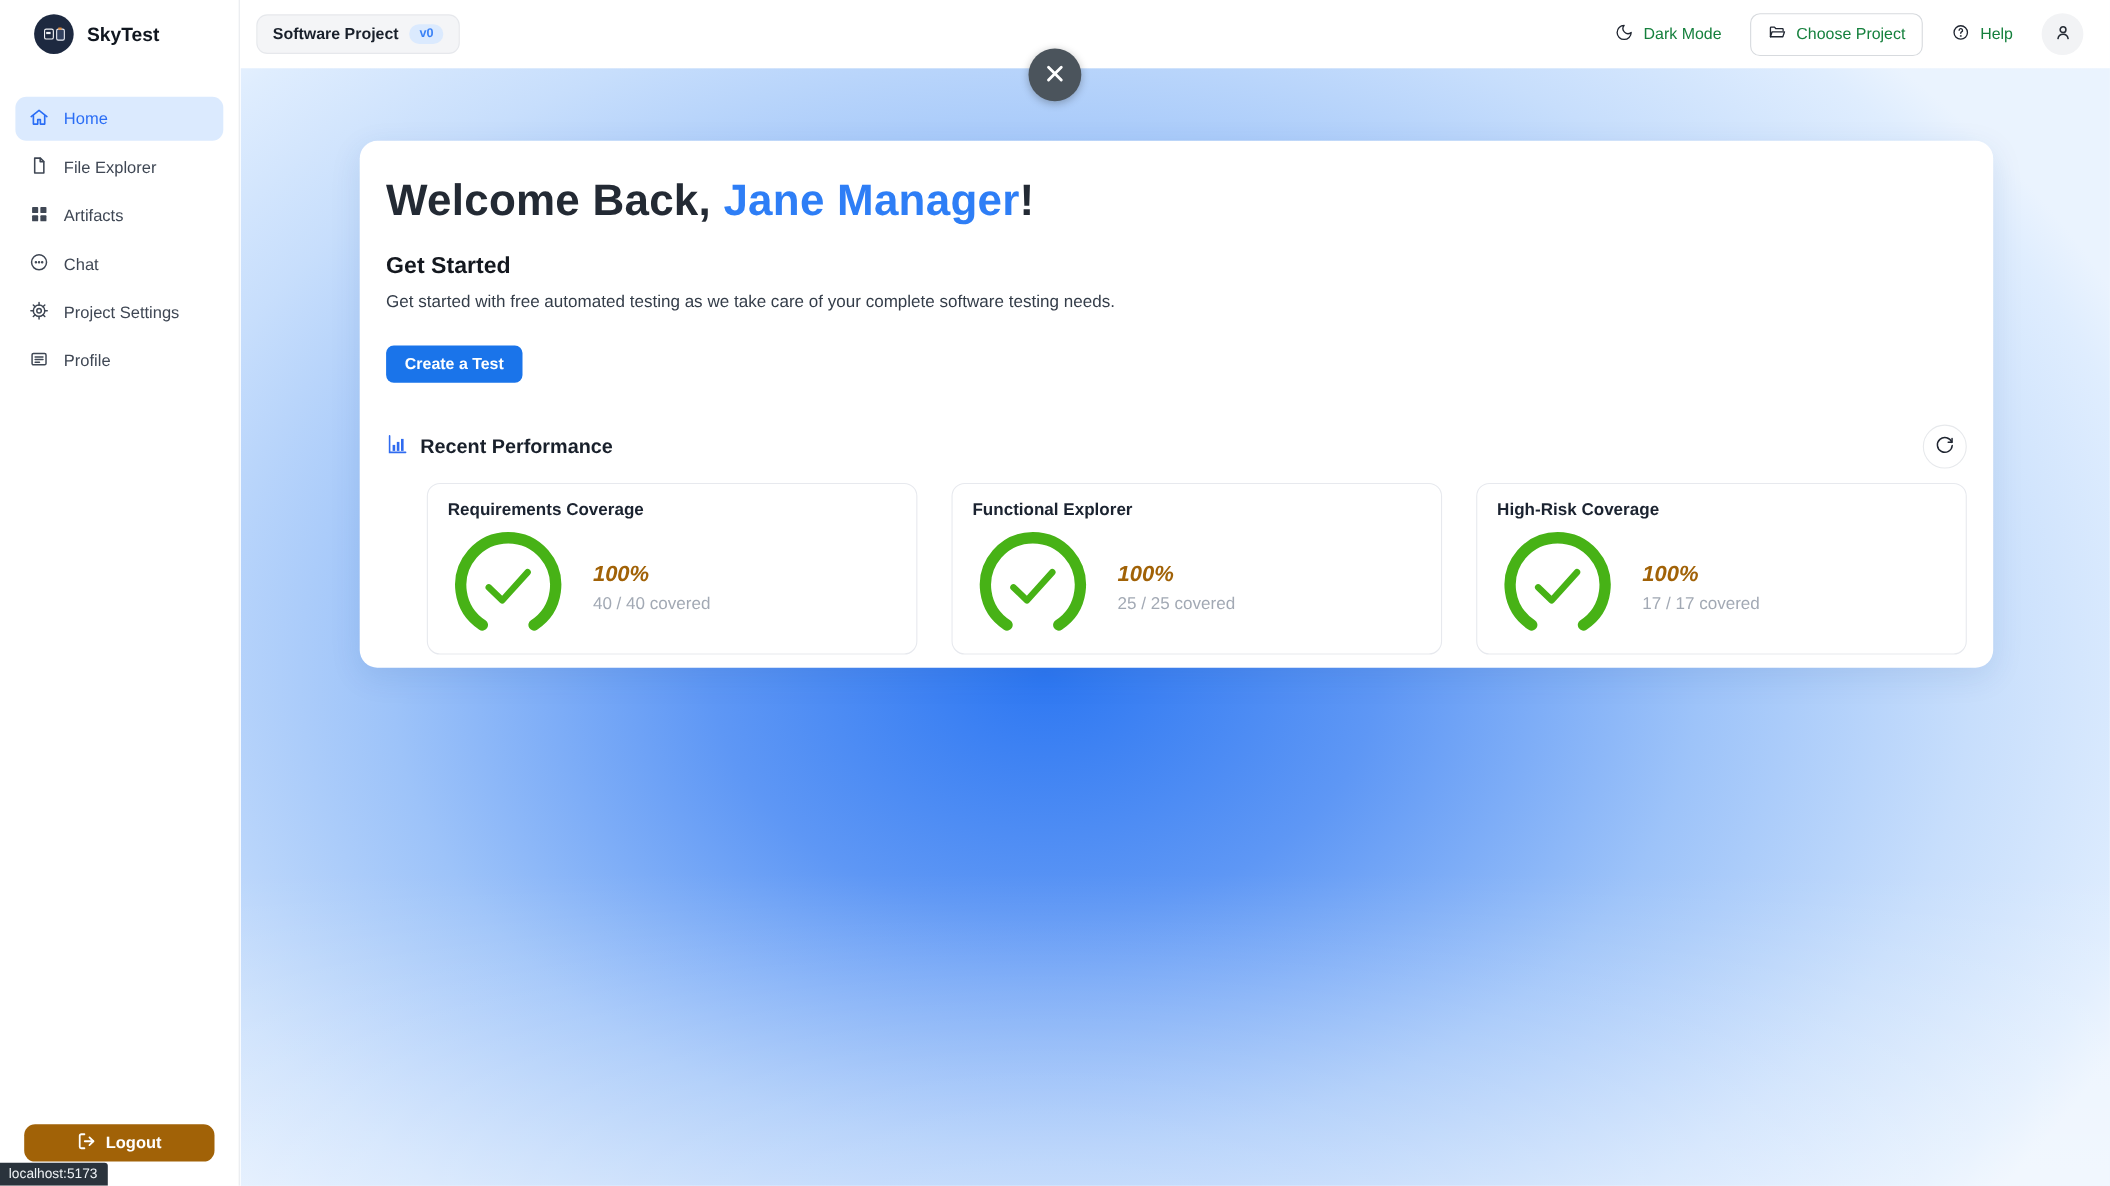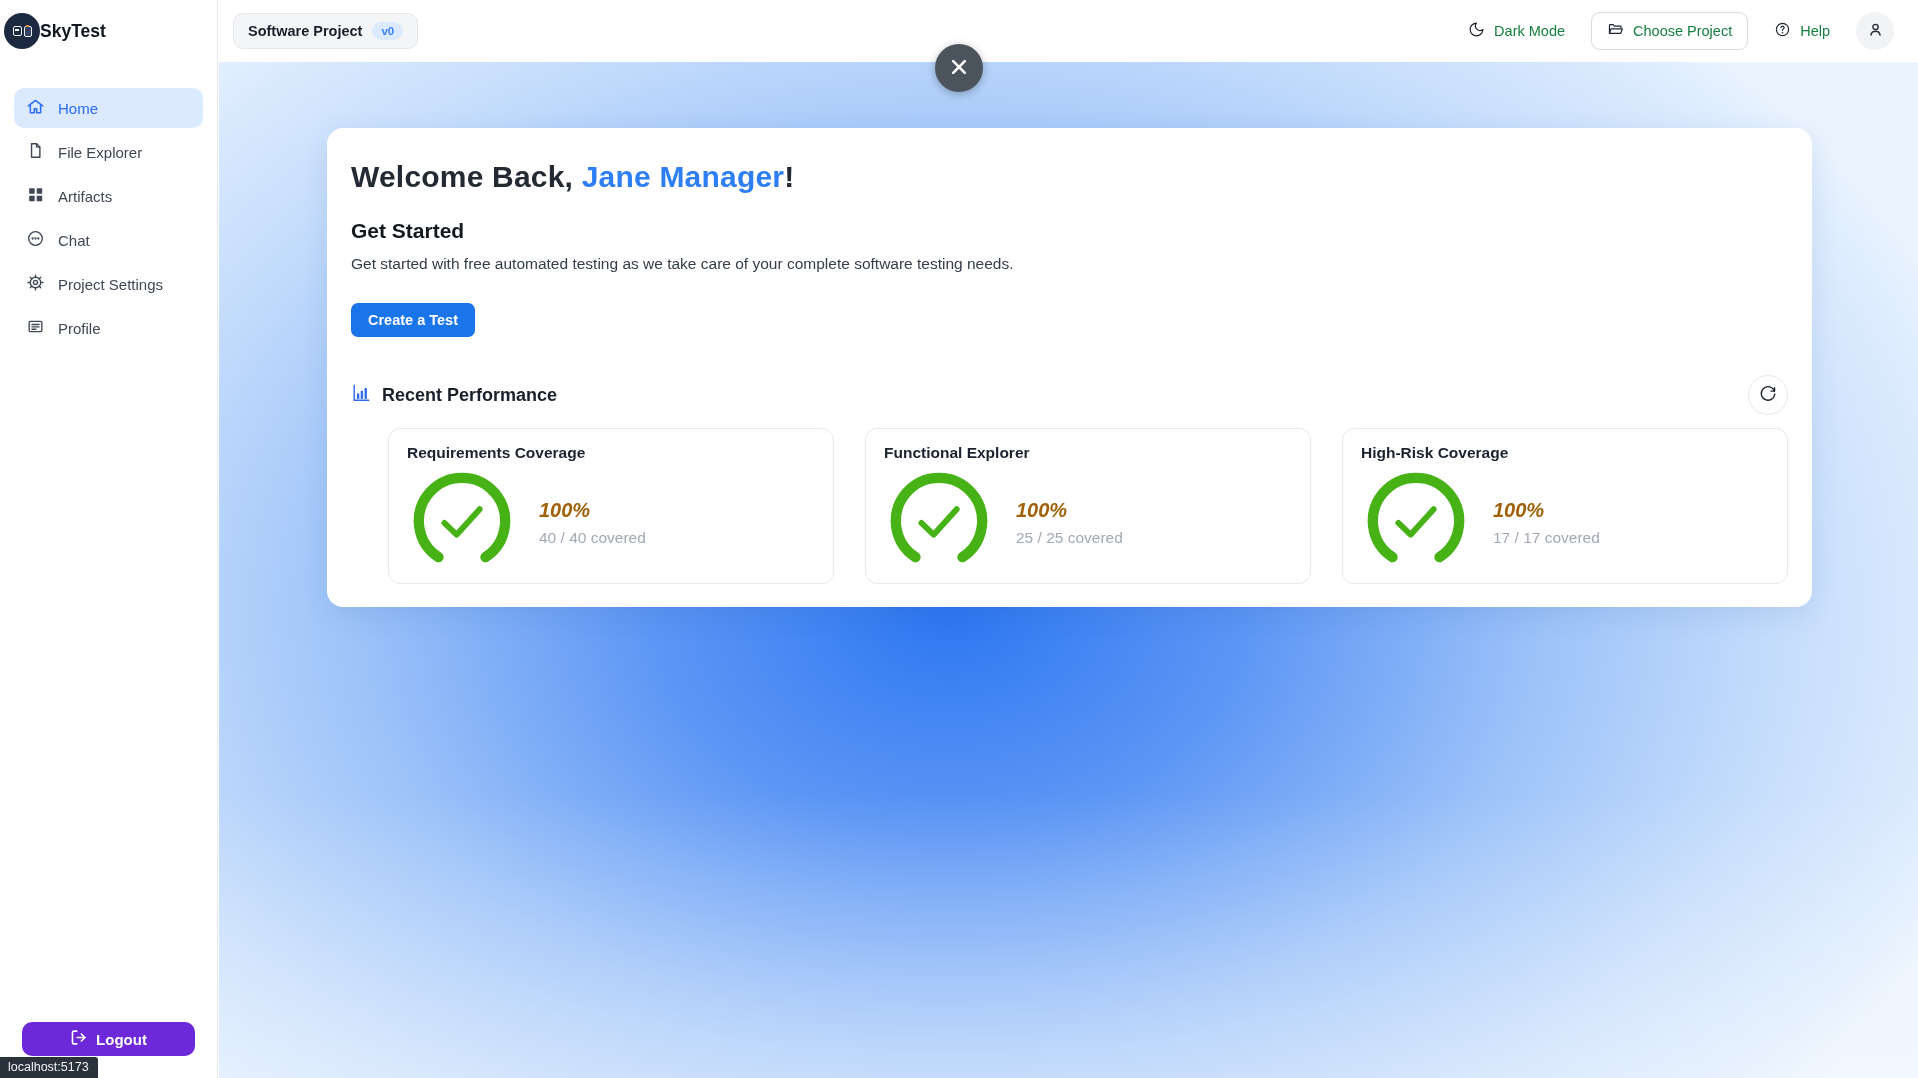--- a/index.html
+++ b/index.html
@@ -2,34 +2,34 @@
 <html><head>
 <meta charset="utf-8">
 <style>
   * { box-sizing: border-box; margin: 0; padding: 0; }
   html,body { width:1918px; height:1078px; overflow:hidden; }
   body { font-family:"Liberation Sans", sans-serif; background:#ffffff; color:#1b2330; position:relative; }
   button { font-family:inherit; cursor:pointer; }
 
   
   .sidebar { position:absolute; left:0; top:0; width:218px; height:1078px; background:#fff; border-right:1px solid #e8eaee; z-index:20; }
-  .brand { display:flex; align-items:center; height:62px; padding:0 4px; }
+  .brand { display:flex; align-items:center; gap:12px; height:62px; padding:0 31px; }
   .logo-circle { width:36px; height:36px; border-radius:50%; background:#1d2940; display:flex; align-items:center; justify-content:center; gap:2px; flex:0 0 auto; }
   .logo-glyph-a { width:9px; height:10px; border:1.4px solid #f2f4f8; border-radius:2px; position:relative; }
   .logo-glyph-a::after { content:""; position:absolute; left:1px; top:2px; width:4px; height:1.6px; background:#f2f4f8; }
   .logo-glyph-b { width:8px; height:11px; border:1.4px solid #e9edf4; border-radius:2px; position:relative; background:#32415f; }
   .logo-glyph-b::before { content:""; position:absolute; left:1px; top:-2px; width:3px; height:2.4px; background:#e08a3c; }
   .brand-name { font-size:17.5px; font-weight:700; color:#10161f; }
 
   .nav { padding:26px 14px 0 14px; }
   .nav-item { display:flex; align-items:center; gap:13px; height:40px; padding:0 12px; border-radius:10px; color:#3f4754; font-size:15px; margin-bottom:4px; cursor:pointer; }
   .nav-item svg { flex:0 0 auto; }
   .nav-item.active { background:#dbeafe; color:#2a6df5; }
 
-  .logout-btn { position:absolute; left:22px; bottom:22px; width:173px; height:34px; background:#6d28d9; color:#fff; border:none; border-radius:10px; font-size:15px; font-weight:700; display:flex; align-items:center; justify-content:center; gap:9px; }
+  .logout-btn { position:absolute; left:22px; bottom:22px; width:173px; height:34px; background:#a16207; color:#fff; border:none; border-radius:10px; font-size:15px; font-weight:700; display:flex; align-items:center; justify-content:center; gap:9px; }
 
   .status-badge { position:absolute; left:0; bottom:0; z-index:60; background:#2a333c; color:#eef2f5; font-size:12.5px; padding:3px 9px 4px 8px; border-radius:0 3px 0 0; }
 
   
   .header { position:absolute; left:219px; top:0; width:1699px; height:62px; background:#fff; display:flex; align-items:center; justify-content:space-between; padding:0 24px 0 14px; z-index:10; }
   .project-chip { display:flex; align-items:center; gap:10px; background:#f4f5f7; border:1px solid #e6e8ec; border-radius:10px; padding:8px 14px; cursor:pointer; }
   .project-chip .pname { font-size:14.5px; font-weight:700; color:#19202b; }
   .v-pill { background:#dbeafe; color:#3b82f6; font-size:11.5px; font-weight:700; padding:3px 9px; border-radius:999px; }
   .header-right { display:flex; align-items:center; gap:26px; }
   .hbtn { display:flex; align-items:center; gap:9px; font-size:14.5px; color:#15803d; background:none; border:none; }
@@ -41,21 +41,21 @@
 
   
   .main { position:absolute; left:219px; top:62px; width:1699px; height:1016px;
           background:#eaf3fe;
           background-image:
             linear-gradient(to bottom, rgba(255,255,255,0) 72%, rgba(255,255,255,.35) 100%),
             radial-gradient(1080px 790px at 43% 54%, #2d77f2 0%, #5e97f5 28%, #9dc3f9 55%, #c7defc 78%, #dfedfe 95%, #eaf3fe 100%); }
 
   .content-card { position:absolute; left:108px; top:66px; width:1485px; height:479px; background:#fff; border-radius:16px; padding:24px; box-shadow:0 8px 28px rgba(23,64,141,.10); overflow:hidden; }
 
-  .welcome { font-size:30px; font-weight:700; color:#232a34; margin-top:8px; letter-spacing:.2px; }
+  .welcome { font-size:40px; font-weight:700; color:#232a34; margin-top:8px; letter-spacing:.2px; }
   .welcome .name { color:#2e7ef6; }
 
   .gs-title { font-size:21px; font-weight:700; color:#14181f; margin-top:25px; }
   .gs-desc { font-size:15.5px; color:#343d49; margin-top:12px; }
 
   .create-btn { margin-top:30px; background:#1a74ea; color:#fff; border:none; border-radius:7px; font-size:14.5px; font-weight:600; padding:9px 17px; }
 
   .perf-header { margin-top:38px; display:flex; align-items:center; justify-content:space-between; }
   .perf-title-wrap { display:flex; align-items:center; gap:11px; }
   .perf-title { font-size:18px; font-weight:700; color:#19202b; }

